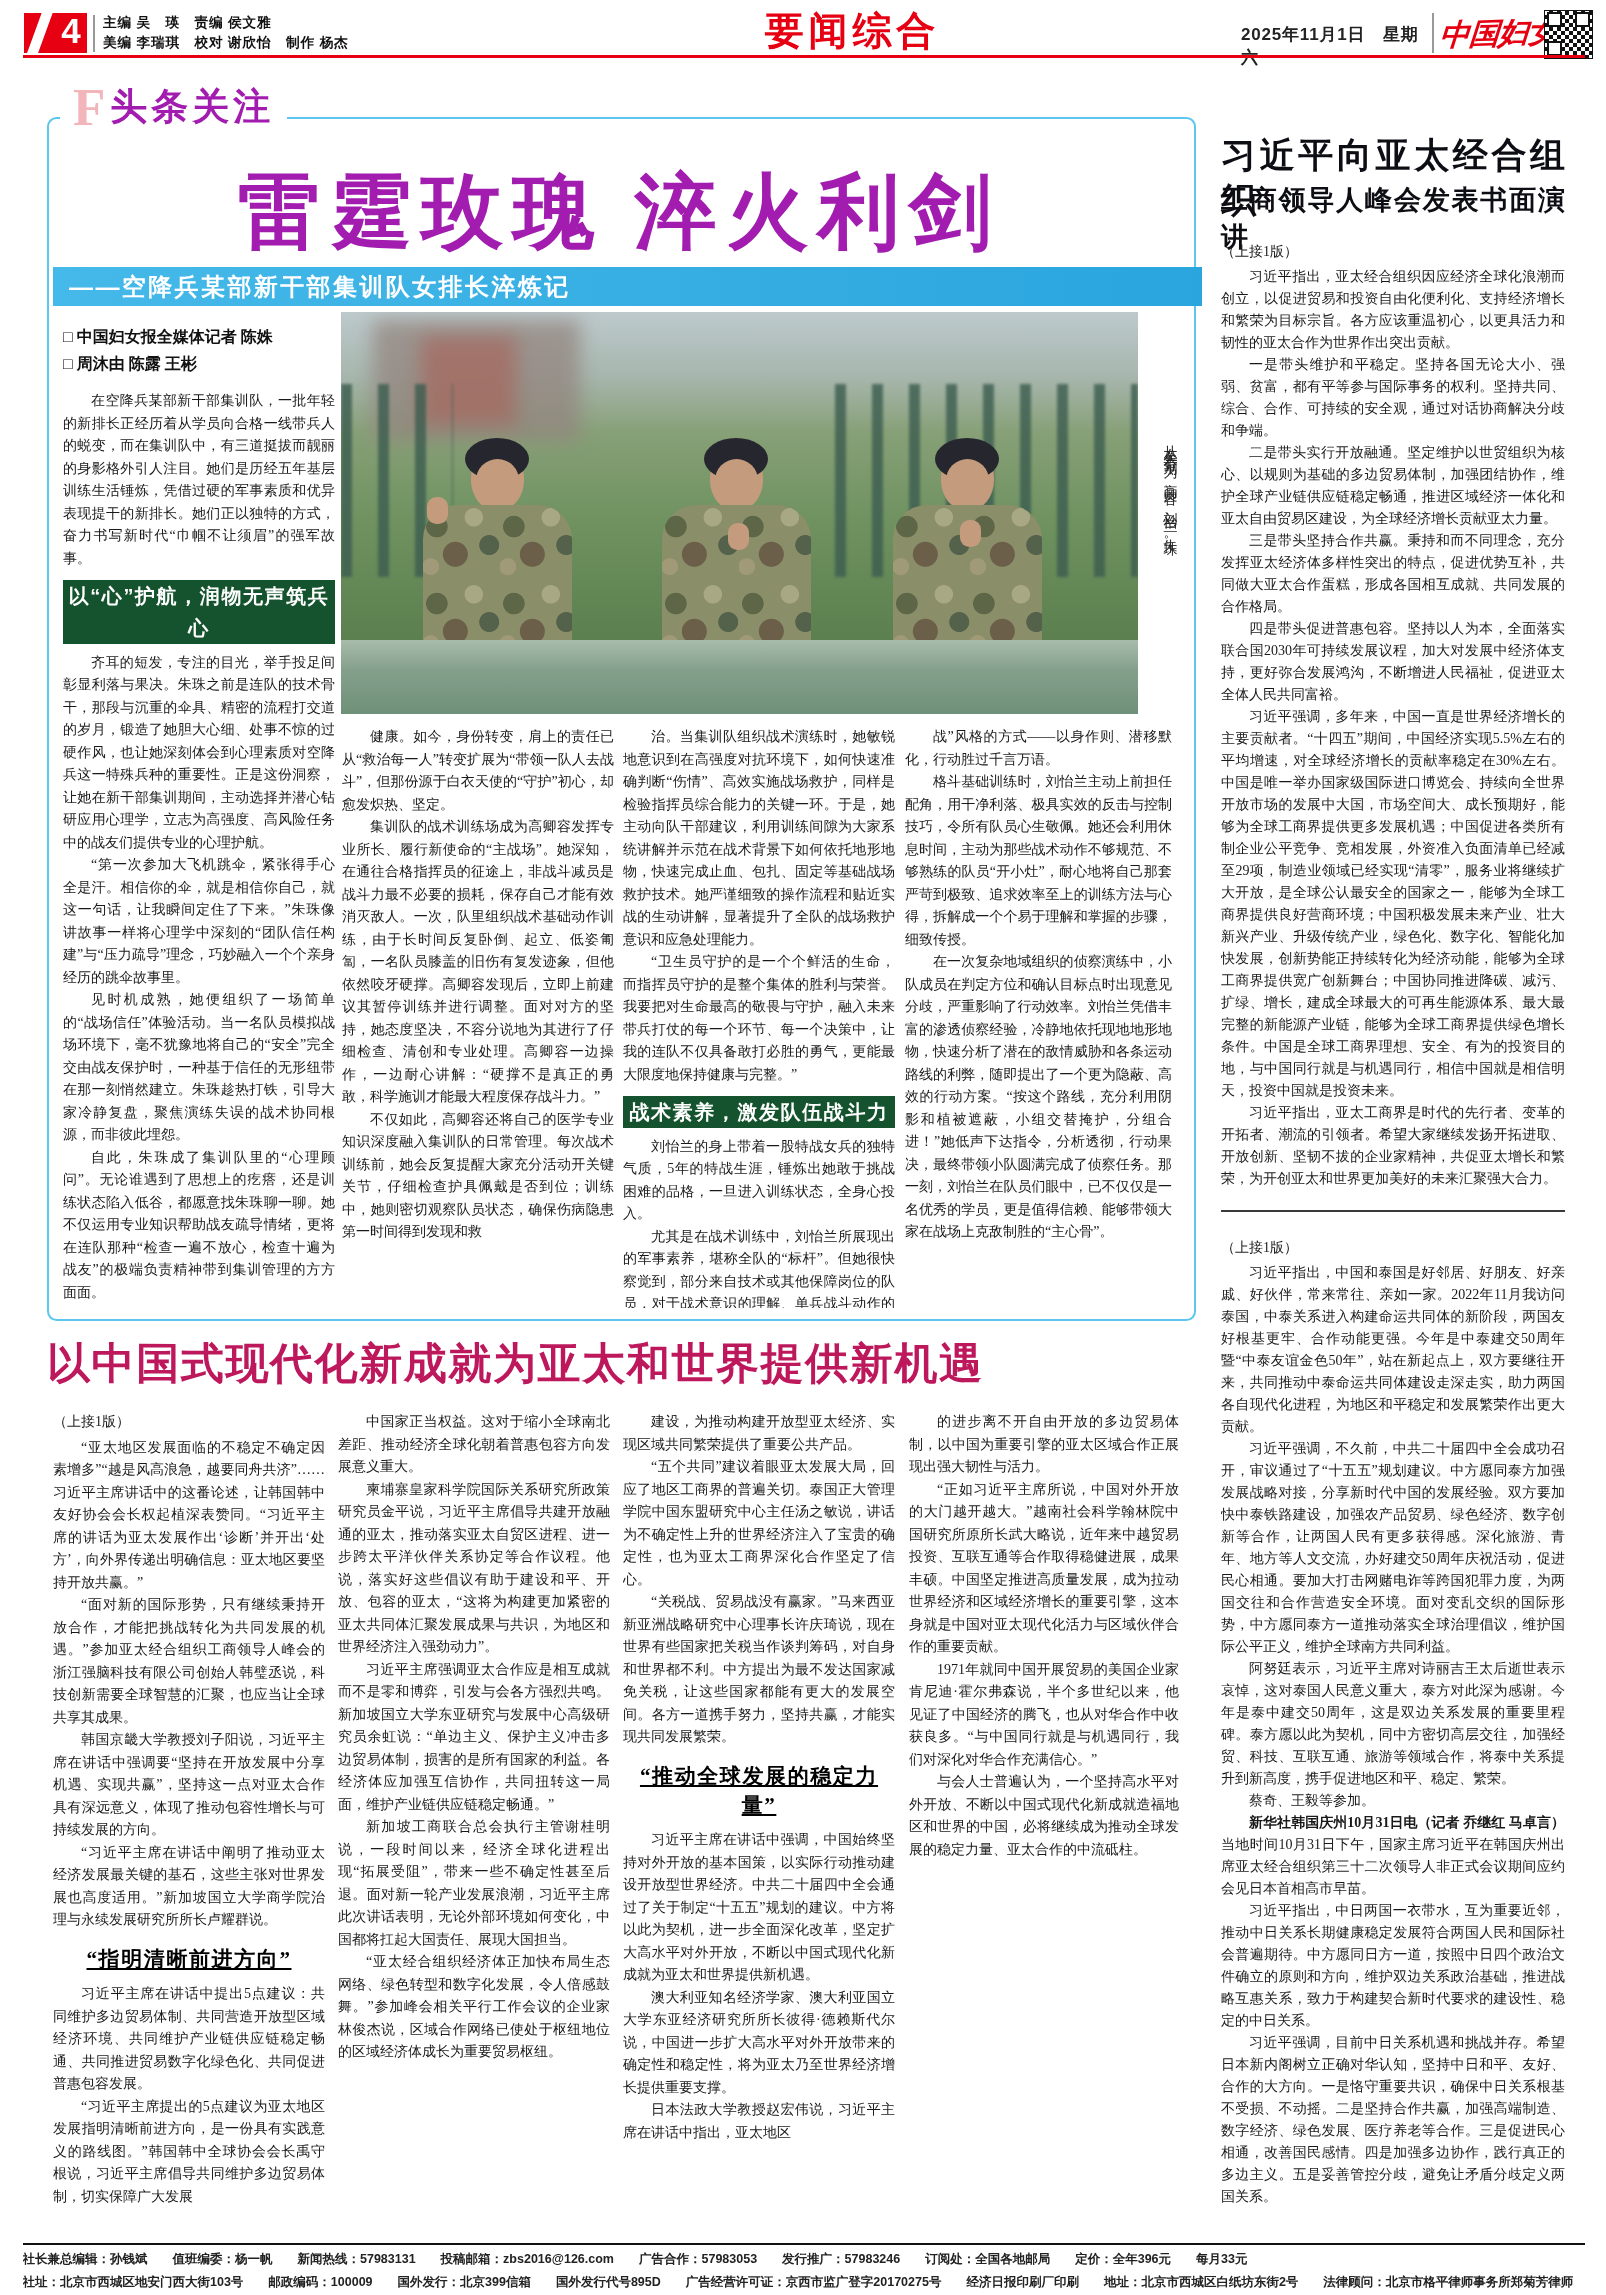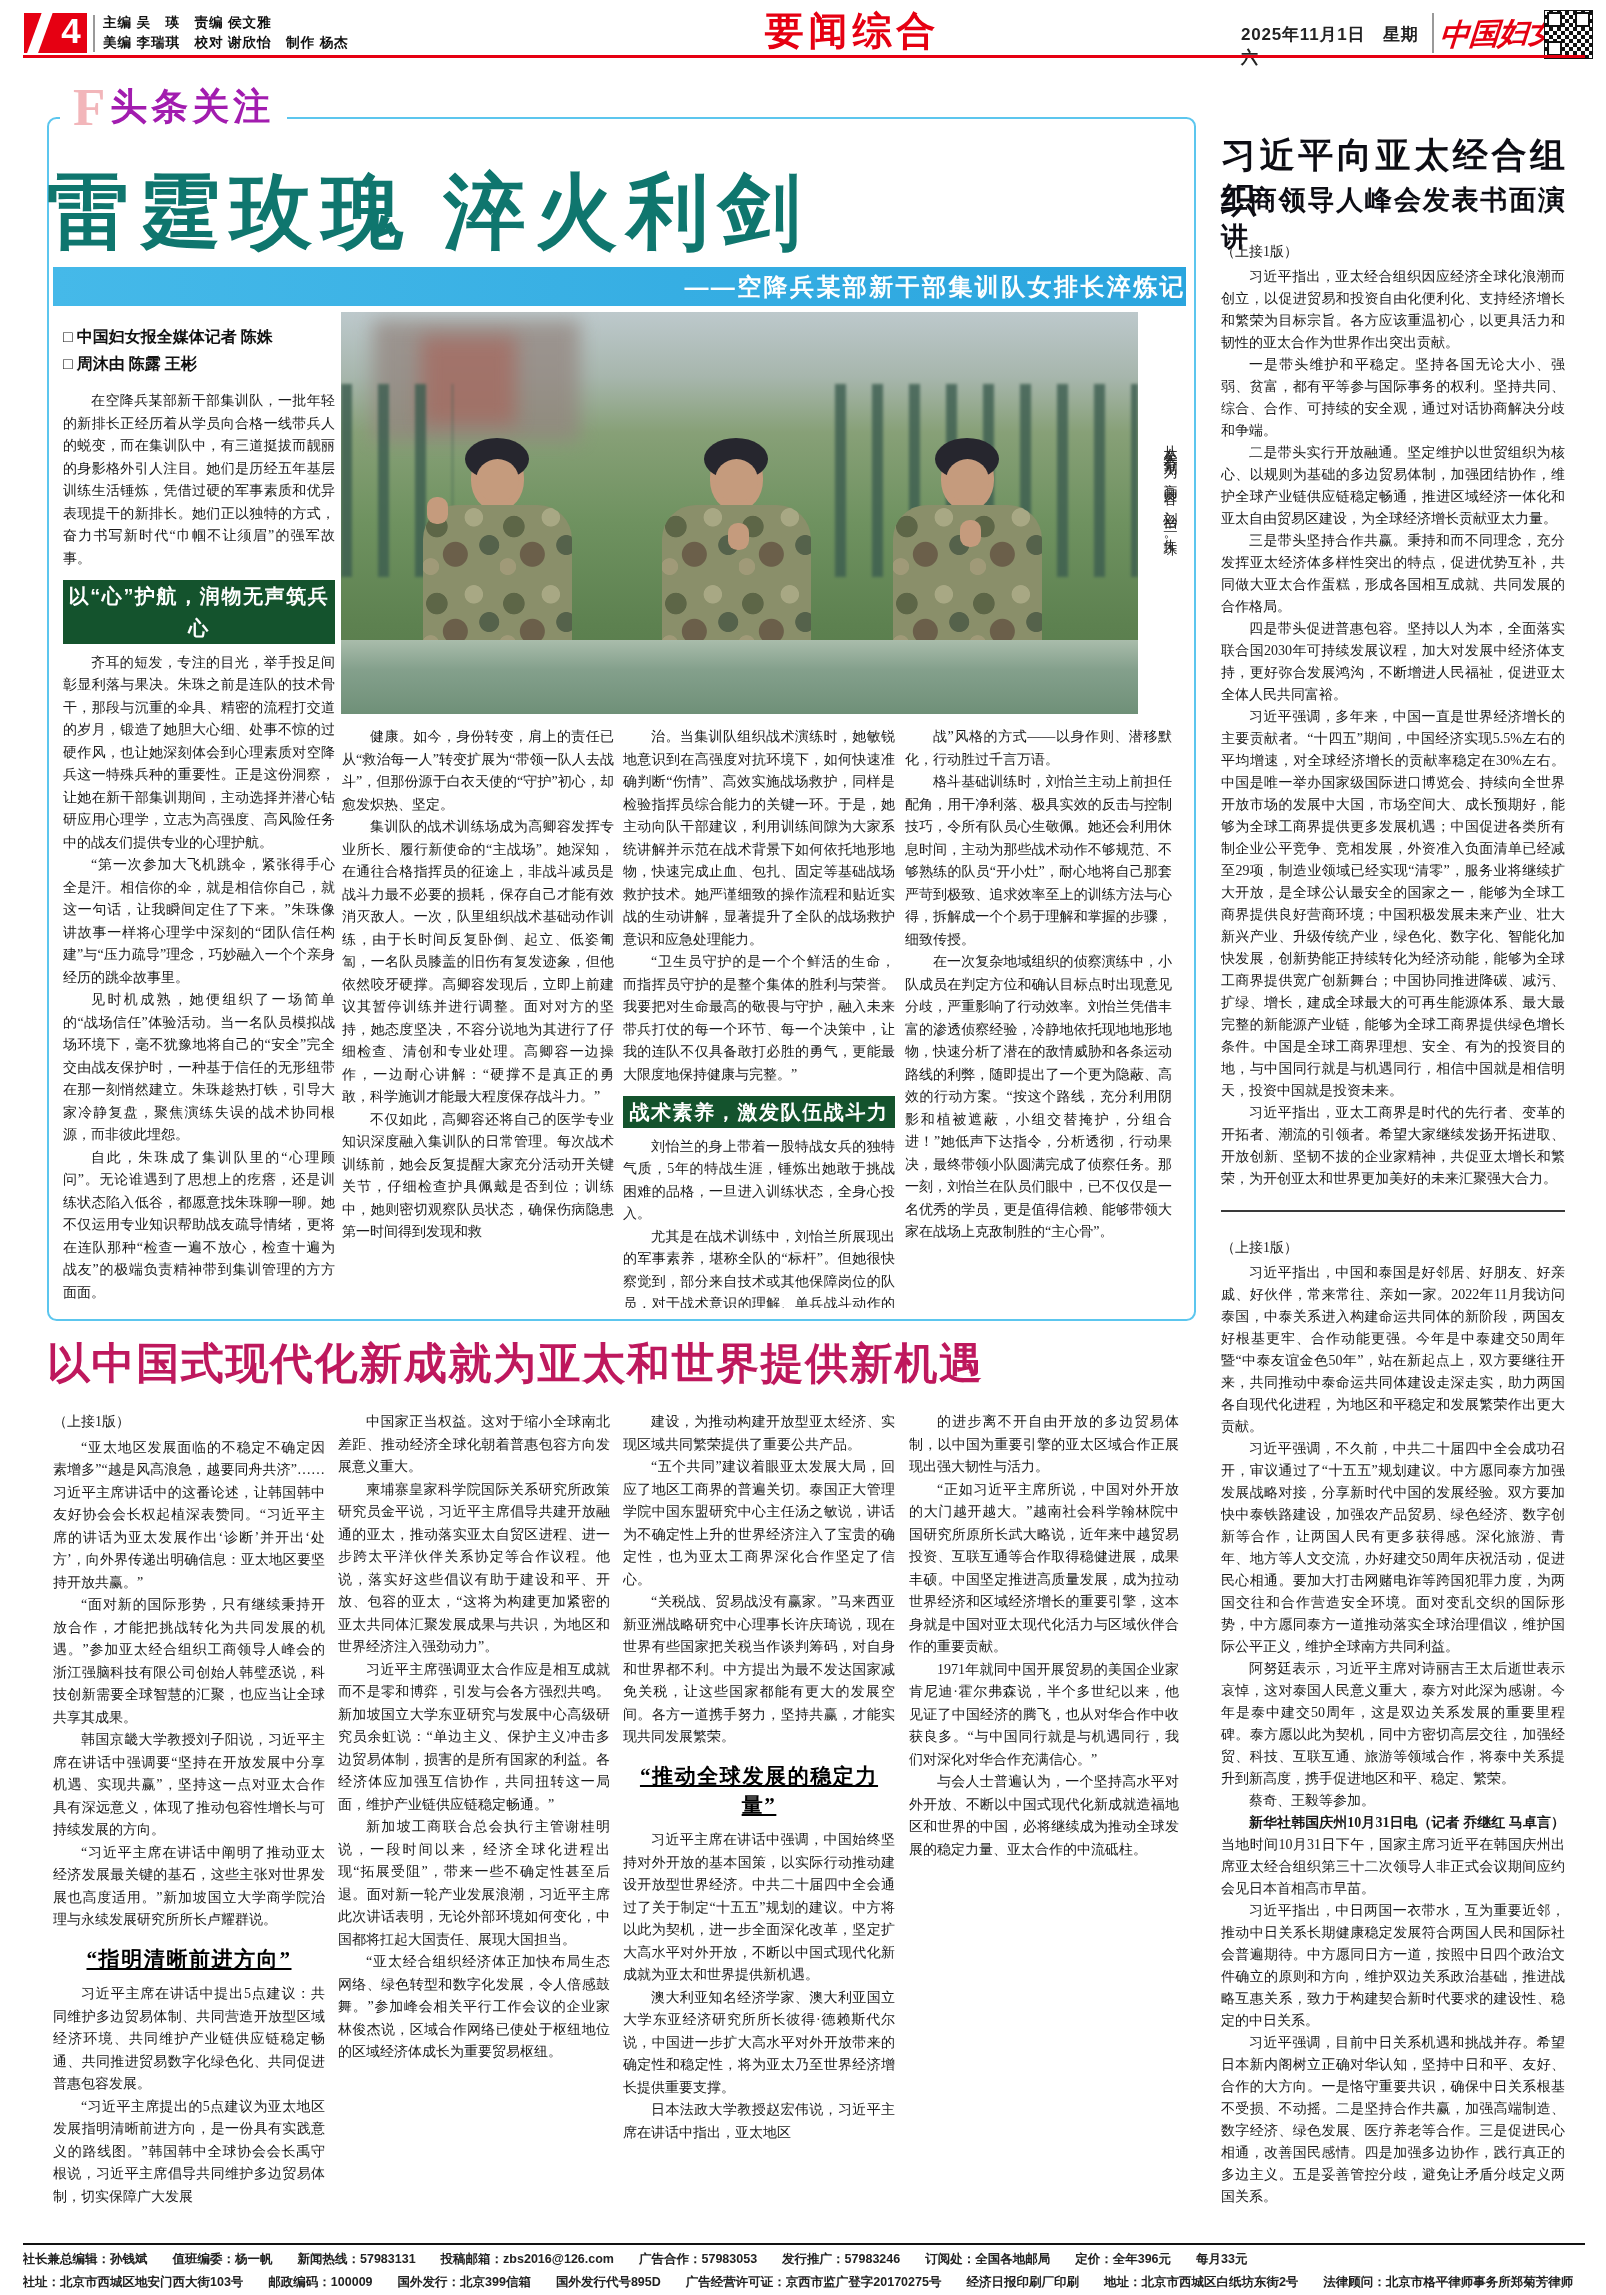--- a/index.html
+++ b/index.html
@@ -22,24 +22,24 @@
       background:conic-gradient(#111 90deg,#fff 0 180deg,#111 0 270deg,#fff 0) 0 0/8px 8px;}
   .qr i{position:absolute;width:11.2px;height:11.2px;border:2.4px solid #111;background:#fff;}
   .qr i:nth-child(1){left:1.6px;top:1.6px;} .qr i:nth-child(2){right:1.6px;top:1.6px;} .qr i:nth-child(3){left:1.6px;bottom:1.6px;}
   .redrule{left:22.5px;top:55px;width:1562px;height:3.2px;background:#e60012;}
 
   
   .lead-box{left:47px;top:117px;width:1145px;height:1200px;border:2.4px solid #5cc6ee;border-radius:9.6px;}
   .badge{left:60px;top:76px;height:61px;background:#fff;padding:0 13px;display:flex;align-items:center;z-index:3;}
   .badge .f{color:#f2b6ba;font:900 53px "Liberation Serif",serif;margin-right:4.8px;}
   .badge .t{color:#a21caf;font:900 37px "Liberation Serif",serif;letter-spacing:4px;}
-  .lead-headline{left:47px;top:166px;width:1145px;color:#0f766e;
+  .lead-headline{left:47px;top:166px;width:1145px;text-align:center;color:#a21caf;
                  font:900 82px/93px "Liberation Serif",serif;letter-spacing:9.6px;white-space:nowrap;}
   .lead-subtitle{left:53px;top:267px;width:1133px;height:39px;background:linear-gradient(90deg,#45b9e9,#2aa5de);
-                 color:#fff;font:700 24px/39px "Liberation Sans",sans-serif;text-align:right;letter-spacing:2.4px;}
+                 color:#fff;font:700 24px/39px "Liberation Sans",sans-serif;text-align:left;letter-spacing:2.4px;padding-left:16px;}
   .byline{left:63px;top:323px;width:273px;font:700 16px/27px "Liberation Serif",serif;color:#111;}
 
   .photo{left:341px;top:312px;width:797px;height:402px;overflow:hidden;
          background:linear-gradient(180deg,#bdc9cc 0%,#a7b6ad 16%,#87a077 30%,#6f9260 52%,#5d8150 78%,#557848 100%);}
   .blob{position:absolute;filter:blur(9.6px);opacity:.75;}
   .ledge{position:absolute;left:0;bottom:0;width:100%;height:74px;
          background:linear-gradient(180deg,#a9bcab 0%,#84a08c 40%,#6f9078 100%);}
   .fence{position:absolute;top:18%;height:48%;filter:blur(1.6px);opacity:.8;
          background:repeating-linear-gradient(90deg,#3c5d50 0 11.2px,transparent 11.2px 37px);}
   .soldier{position:absolute;bottom:56px;width:169px;}

